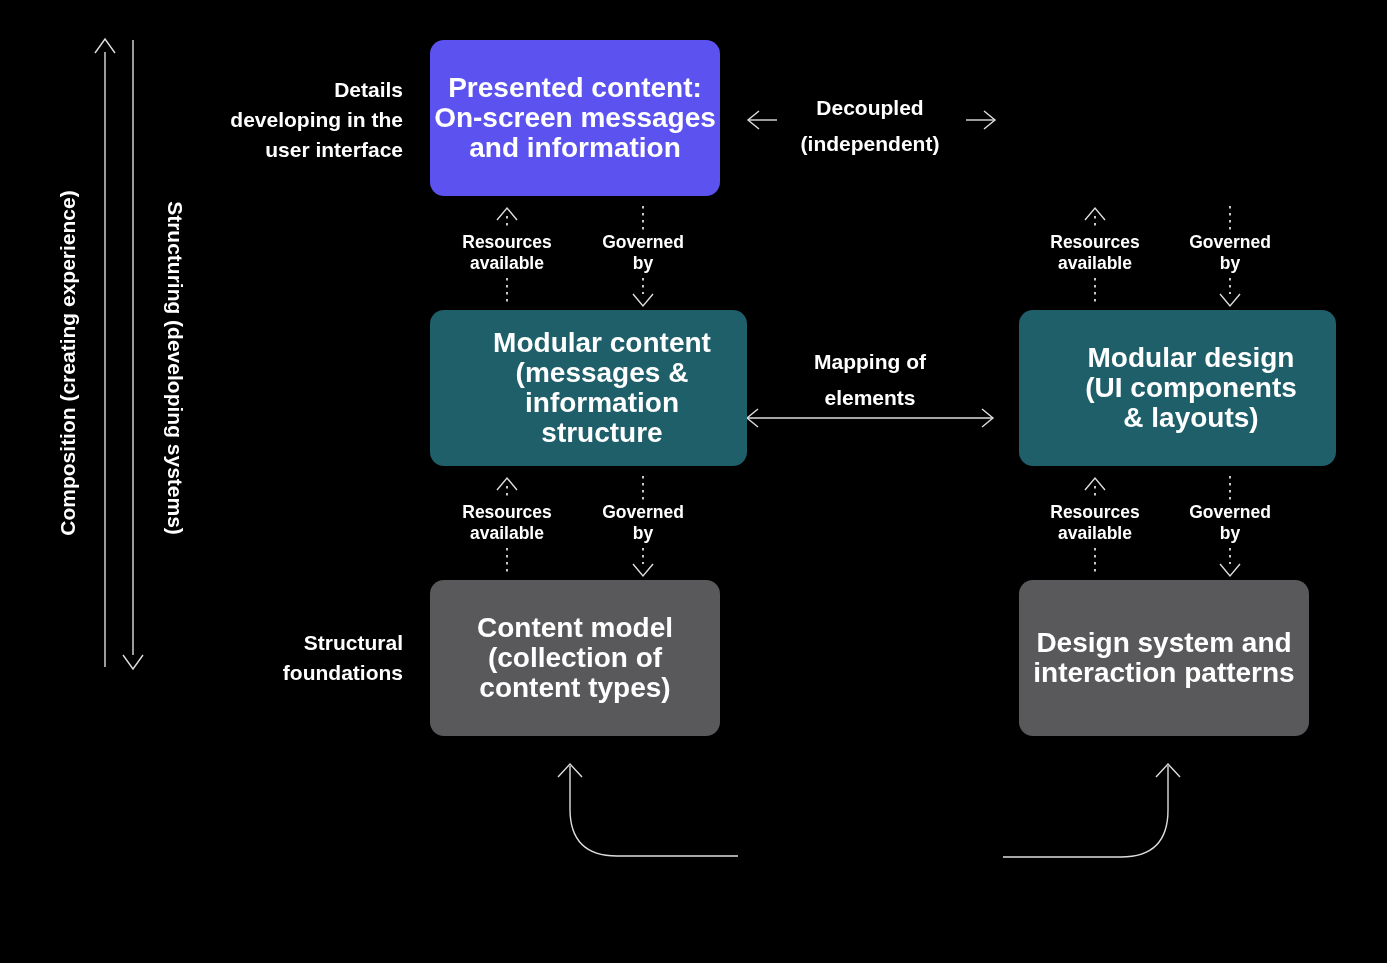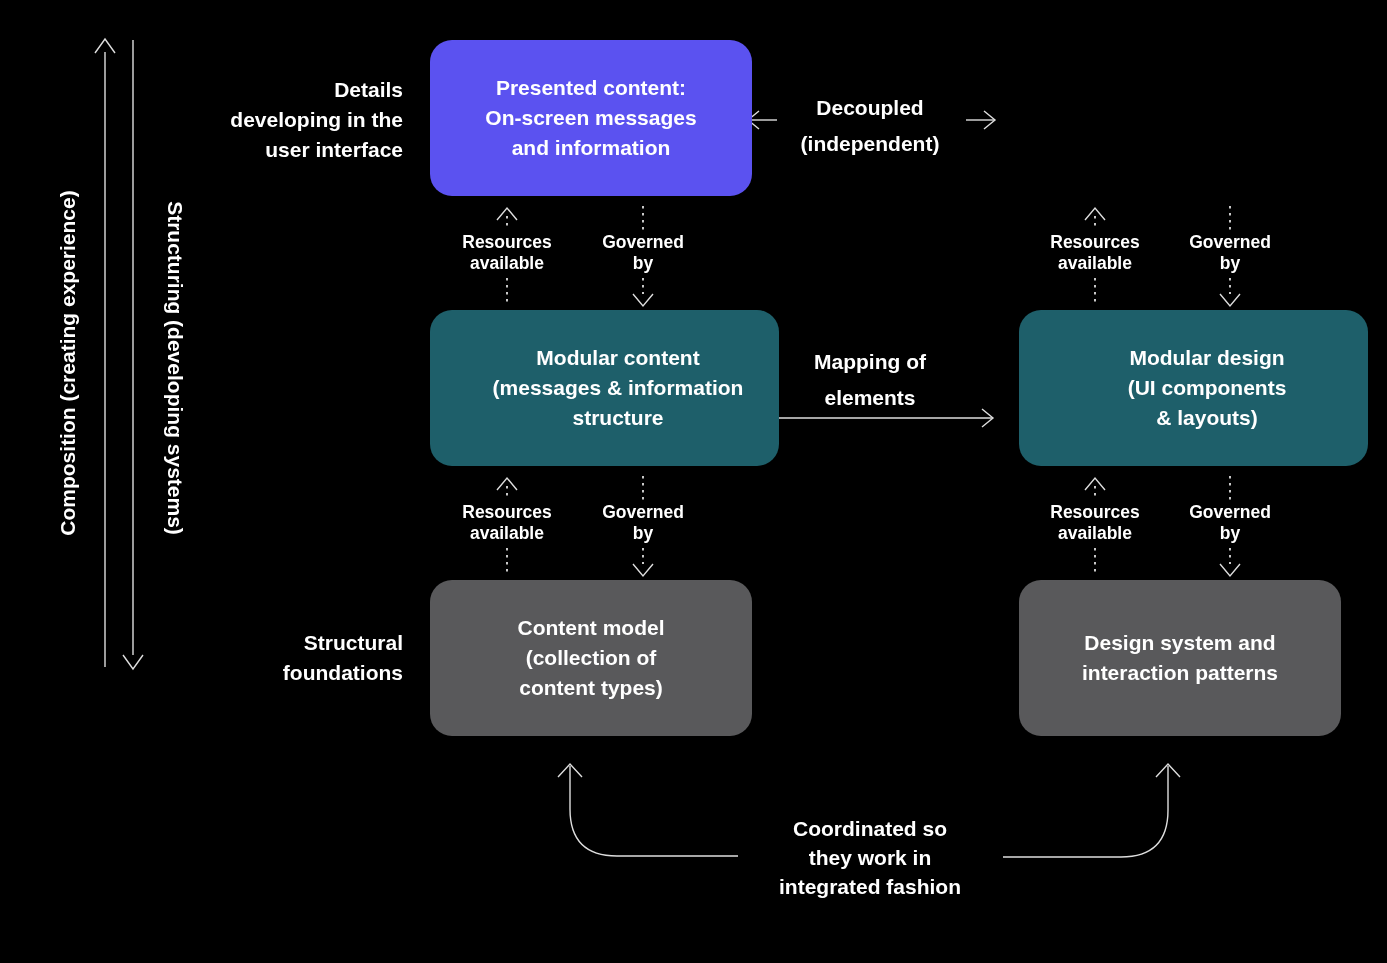--- a/index.html
+++ b/index.html
@@ -11,24 +11,24 @@
   }
   .canvas { position: relative; width: 1387px; height: 963px; }
   svg.lines { position: absolute; left: 0; top: 0; pointer-events: none; }
   .ln   { stroke: var(--line, #dedede); stroke-width: 1.4; fill: none; }
   .head { stroke: var(--line, #dedede); stroke-width: 1.4; fill: none; stroke-linejoin: miter; }
   .dash { stroke: var(--line, #eaeaea); stroke-width: 1.8; fill: none; stroke-dasharray: 2.5 4.5; }
 
   .txt { position: absolute; color: var(--text, #fff); font-weight: 700; white-space: pre-line; }
 
   .box {
-    position: absolute; width: 322px; height: 156px; border-radius: 22px;
+    position: absolute; width: 290px; height: 156px; border-radius: 14px;
     display: flex; align-items: center; justify-content: center;
     text-align: center; color: var(--text, #fff);
-    font-size: 21px; line-height: 30px; font-weight: 700; white-space: pre-line;
+    font-size: 28px; line-height: 30px; font-weight: 700; white-space: pre-line;
   }
   .box.purple { background: var(--purple, #5b52f0); }
   .box.teal   { background: var(--teal,   #1e5f6a); padding-left: 27px; }
   .box.gray   { background: var(--gray,   #59595b); }
   .col-left  { left: 430px; }
   .col-right { left: 1019px; }
   .row-1 { top: 40px; }
   .row-2 { top: 310px; }
   .row-3 { top: 580px; }
 
@@ -174,17 +174,14 @@
 by</div>
   <div class="txt conn-label" style="left:1025px; top:502px;">Resources
 available</div>
   <div class="txt conn-label" style="left:1160px; top:502px;">Governed
 by</div>
 
   <div class="txt rel-label" id="label-decoupled">Decoupled
 (independent)</div>
   <div class="txt rel-label" id="label-mapping">Mapping of
 elements</div>
-  <div class="txt rel-label" id="label-coordinated">Coordinated so
-they work in
-integrated fashion</div>
 
 </div>
 
 </body></html>

